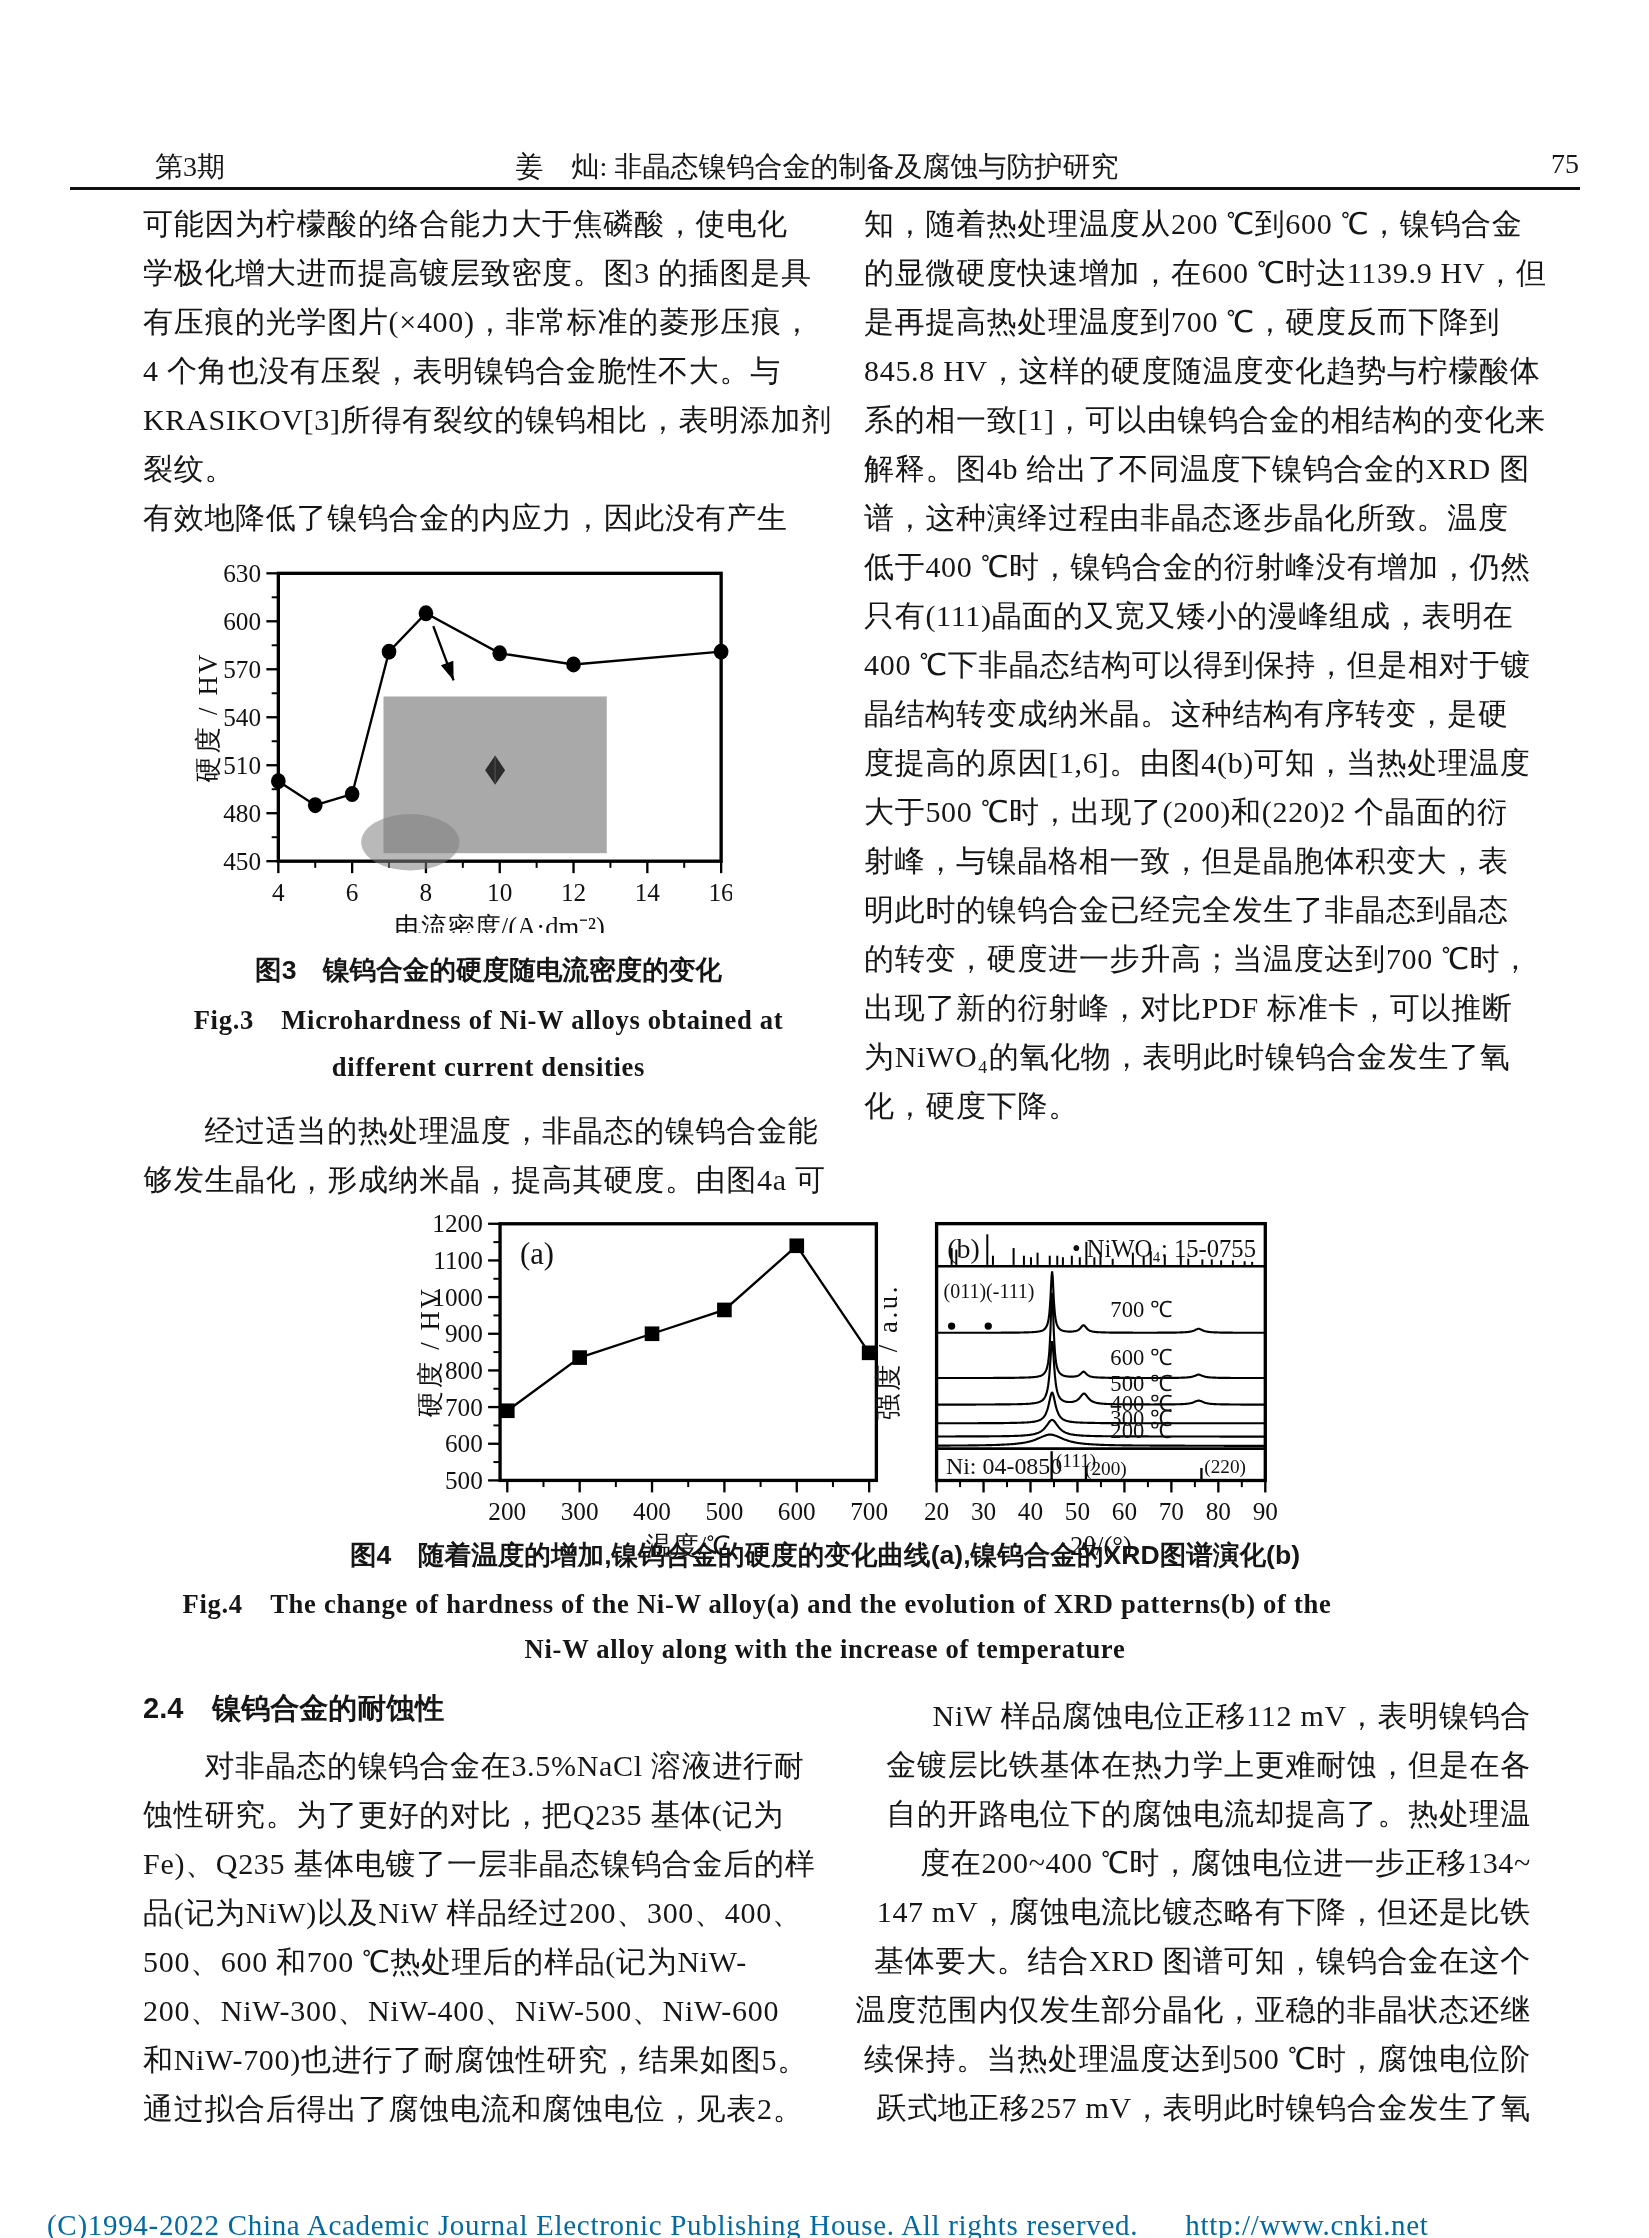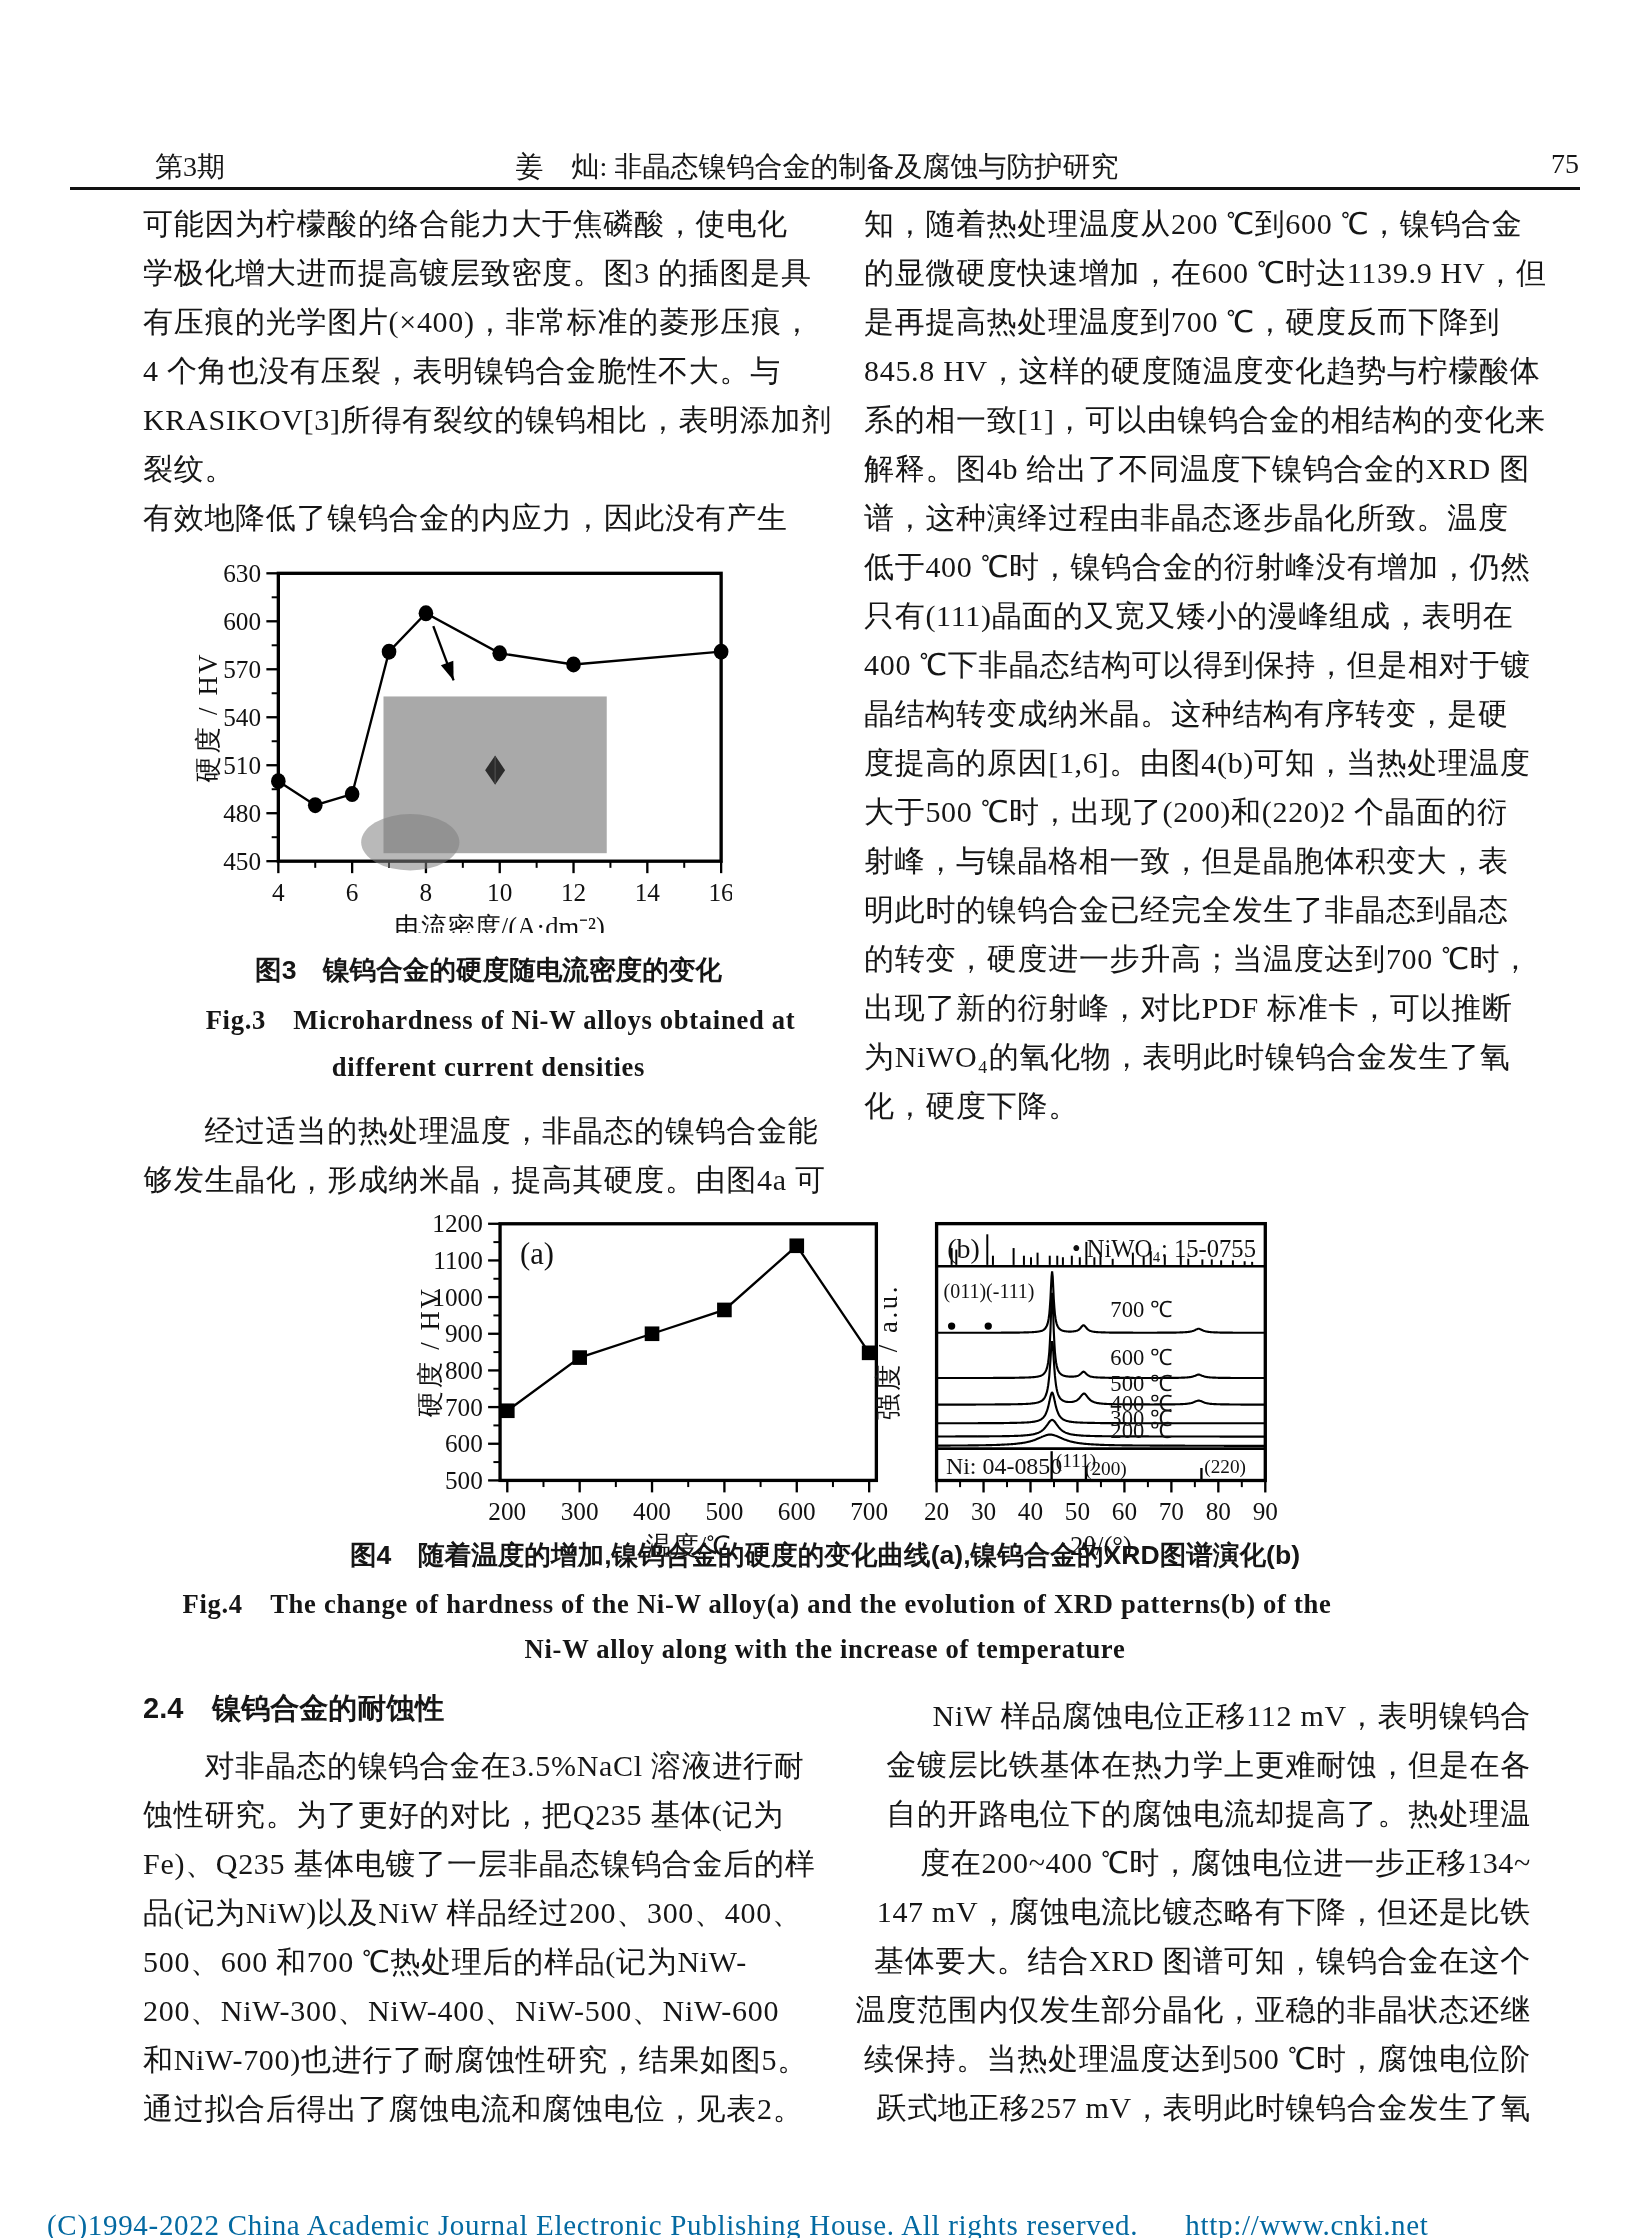--- a/index.html
+++ b/index.html
@@ -98,21 +98,21 @@
         <polygon points="454.0625,288.0276666666667 469.0625,310.0276666666667 454.0625,332.0276666666667 439.0625,310.0276666666667" fill="#2b2b2b"></polygon>
         <line x1="454.0625" y1="290.0276666666667" x2="454.0625" y2="330.0276666666667" stroke="#555" stroke-width="1.5"></line>
         <line x1="361.0999999999999" y1="93.38333333333333" x2="391.625" y2="175.17222222222222" stroke="#000" stroke-width="3.5"></line>
         <polygon points="391.625,175.17222222222222 372.46579052139714,152.4362442983454 391.203335242089,145.44307492816188" fill="#000"></polygon>
         <text x="461" y="559" font-size="40" font-family="&quot;Liberation Serif&quot;, serif" fill="#111" text-anchor="middle">电流密度/(A·dm⁻²)</text>
         <text x="0" y="0" font-size="40" font-family="&quot;Liberation Serif&quot;, serif" fill="#111" text-anchor="middle" letter-spacing="4" transform="translate(36,230.5) rotate(-90)">硬度 / HV</text>
       </svg>
     </div>
 
   <div class="abs cap-zh" style="left:143px;top:952px;width:691px;">图3　镍钨合金的硬度随电流密度的变化</div>
-  <div class="abs cap-en" style="left:155px;top:1002px;width:691px;">Fig.3　Microhardness of Ni-W alloys obtained at</div>
+  <div class="abs cap-en" style="left:143px;top:1002px;width:691px;">Fig.3　Microhardness of Ni-W alloys obtained at</div>
   <div class="abs cap-en" style="left:143px;top:1052px;width:691px;font-family:Liberation Serif, serif;">different current densities</div>
 
   <div class="abs col" style="left:143px;top:1106px;">
       <div class="tline">　　经过适当的热处理温度，非晶态的镍钨合金能</div>
       <div class="tline">够发生晶化，形成纳米晶，提高其硬度。由图4a 可</div>
     </div>
 
   <div class="abs col" style="left:864px;top:199px;">
       <div class="tline">知，随着热处理温度从200 ℃到600 ℃，镍钨合金</div>
       <div class="tline">的显微硬度快速增加，在600 ℃时达1139.9 HV，但</div>

